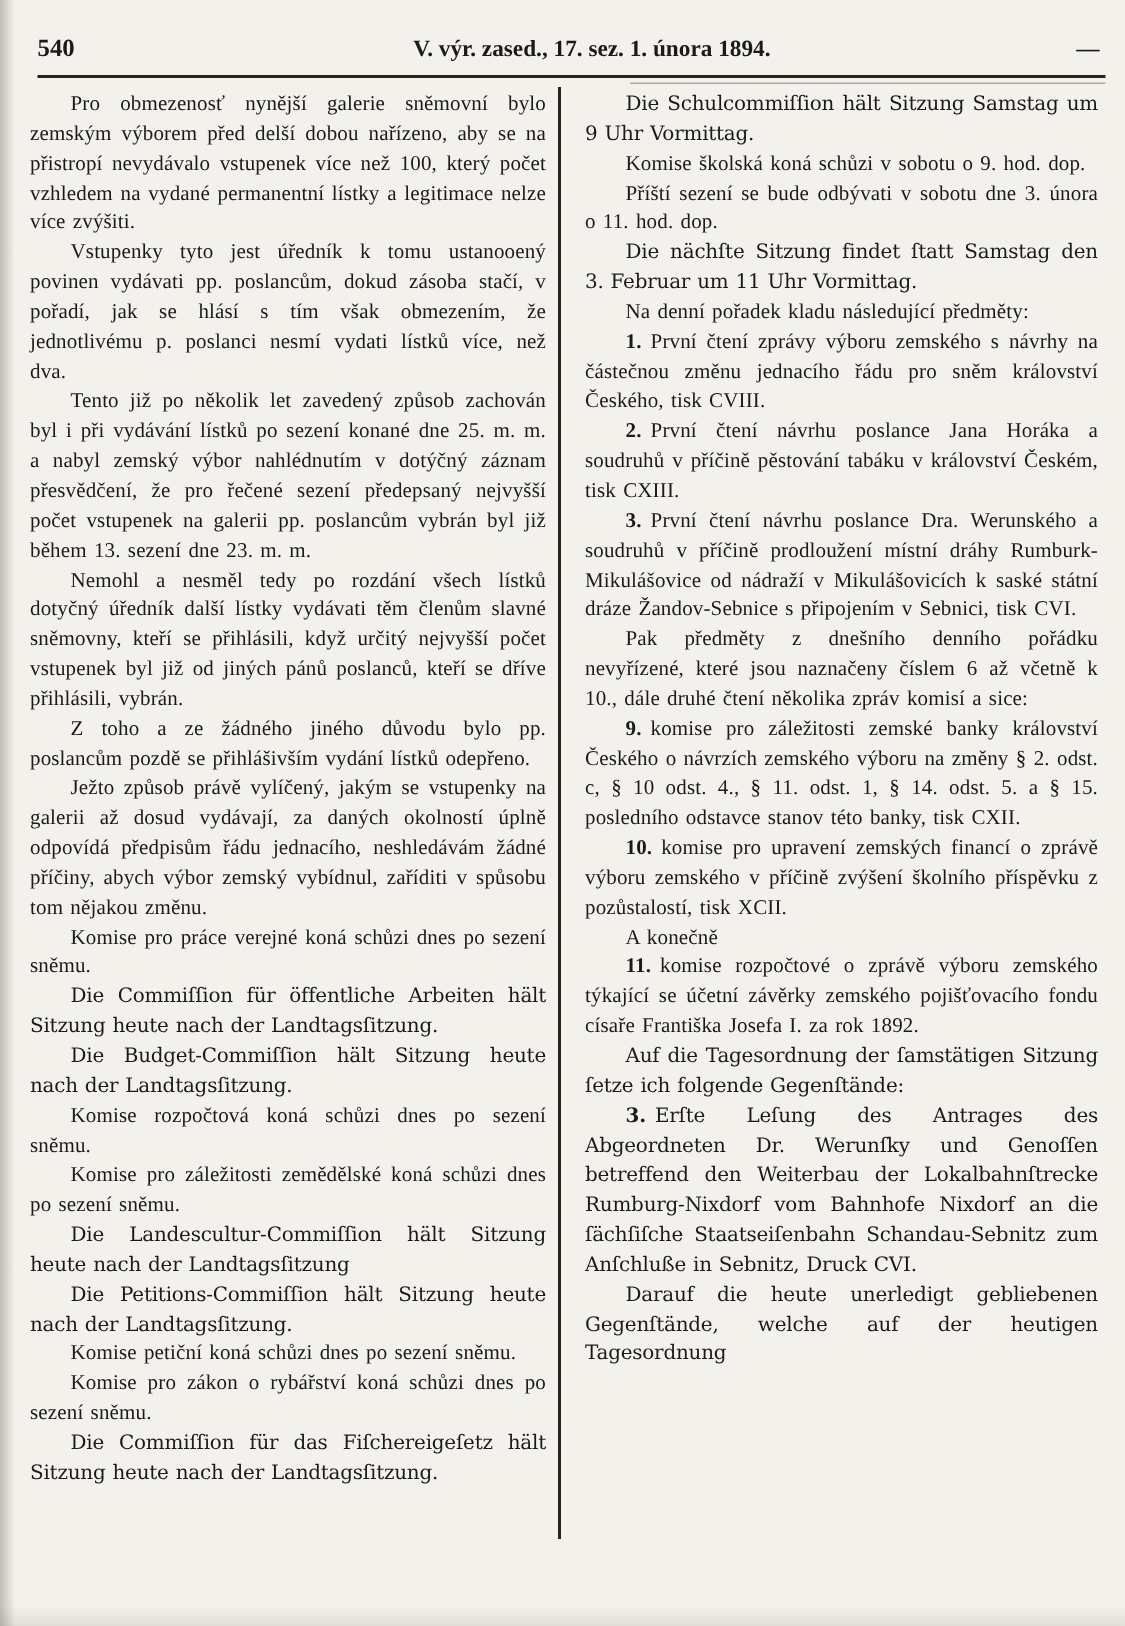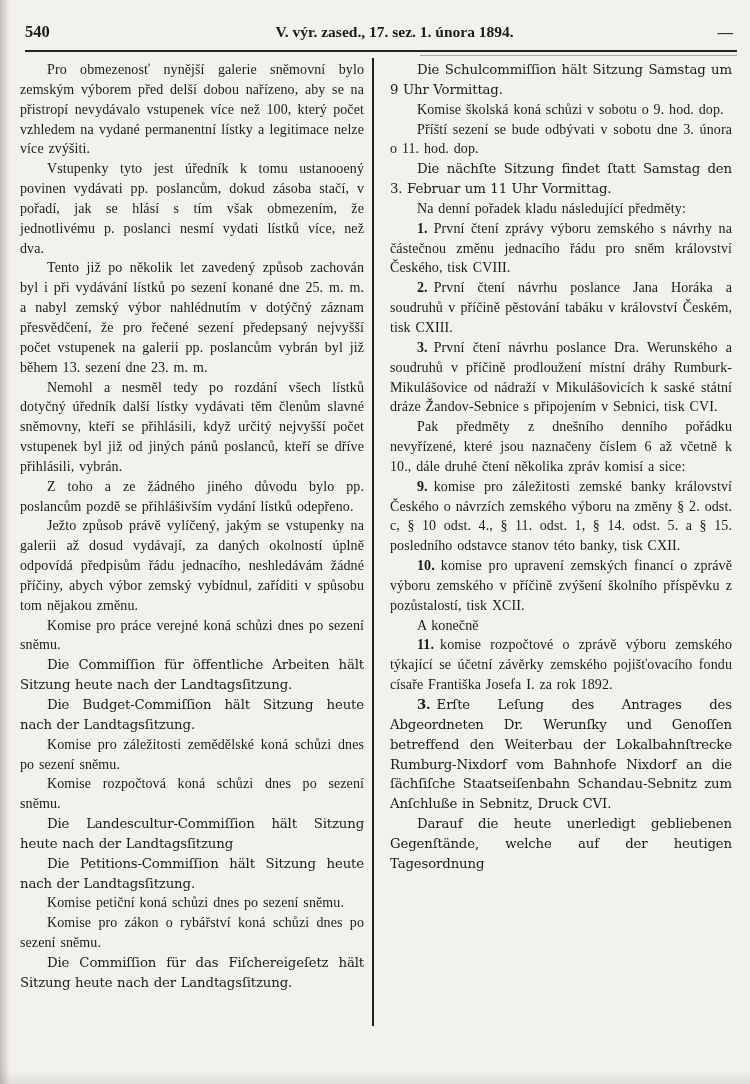--- a/index.html
+++ b/index.html
@@ -133,22 +133,22 @@
     <div class="col left">
       <p class="para cs"><span class="num"></span><span>Pro obmezenosť nynější galerie sněmovní bylo zemským výborem před delší dobou nařízeno, aby se na přistropí nevydávalo vstupenek více než 100, který počet vzhledem na vydané permanentní lístky a legitimace nelze více zvýšiti.</span></p>
       <p class="para cs"><span class="num"></span><span>Vstupenky tyto jest úředník k tomu ustanooený povinen vydávati pp. poslancům, dokud zásoba stačí, v pořadí, jak se hlásí s tím však obmezením, že jednotlivému p. poslanci nesmí vydati lístků více, než dva.</span></p>
       <p class="para cs"><span class="num"></span><span>Tento již po několik let zavedený způsob zachován byl i při vydávání lístků po sezení konané dne 25. m. m. a nabyl zemský výbor nahlédnutím v dotýčný záznam přesvědčení, že pro řečené sezení předepsaný nejvyšší počet vstupenek na galerii pp. poslancům vybrán byl již během 13. sezení dne 23. m. m.</span></p>
       <p class="para cs"><span class="num"></span><span>Nemohl a nesměl tedy po rozdání všech lístků dotyčný úředník další lístky vydávati těm členům slavné sněmovny, kteří se přihlásili, když určitý nejvyšší počet vstupenek byl již od jiných pánů poslanců, kteří se dříve přihlásili, vybrán.</span></p>
       <p class="para cs"><span class="num"></span><span>Z toho a ze žádného jiného důvodu bylo pp. poslancům pozdě se přihlášivším vydání lístků odepřeno.</span></p>
       <p class="para cs"><span class="num"></span><span>Ježto způsob právě vylíčený, jakým se vstupenky na galerii až dosud vydávají, za daných okolností úplně odpovídá předpisům řádu jednacího, neshledávám žádné příčiny, abych výbor zemský vybídnul, zaříditi v spůsobu tom nějakou změnu.</span></p>
       <p class="para cs"><span class="num"></span><span>Komise pro práce verejné koná schůzi dnes po sezení sněmu.</span></p>
       <p class="para de"><span class="num"></span><span>Die Commiſſion für öffentliche Arbeiten hält Sitzung heute nach der Landtagsſitzung.</span></p>
       <p class="para de"><span class="num"></span><span>Die Budget-Commiſſion hält Sitzung heute nach der Landtagsſitzung.</span></p>
+      <p class="para cs"><span class="num"></span><span>Komise rozpočtová koná schůzi dnes po sezení sněmu.</span></p>
       <p class="para cs"><span class="num"></span><span>Komise pro záležitosti zemědělské koná schůzi dnes po sezení sněmu.</span></p>
-      <p class="para cs"><span class="num"></span><span>Komise rozpočtová koná schůzi dnes po sezení sněmu.</span></p>
       <p class="para de"><span class="num"></span><span>Die Landescultur-Commiſſion hält Sitzung heute nach der Landtagsſitzung</span></p>
       <p class="para de"><span class="num"></span><span>Die Petitions-Commiſſion hält Sitzung heute nach der Landtagsſitzung.</span></p>
       <p class="para cs"><span class="num"></span><span>Komise petiční koná schůzi dnes po sezení sněmu.</span></p>
       <p class="para cs"><span class="num"></span><span>Komise pro zákon o rybářství koná schůzi dnes po sezení sněmu.</span></p>
       <p class="para de"><span class="num"></span><span>Die Commiſſion für das Fiſchereigeſetz hält Sitzung heute nach der Landtagsſitzung.</span></p>
     </div>
 
     <div class="col right">
       <p class="para de"><span class="num"></span><span>Die Schulcommiſſion hält Sitzung Samstag um 9 Uhr Vormittag.</span></p>
       <p class="para cs"><span class="num"></span><span>Komise školská koná schůzi v sobotu o 9. hod. dop.</span></p>
@@ -156,18 +156,19 @@
       <p class="para de"><span class="num"></span><span>Die nächſte Sitzung findet ſtatt Samstag den 3. Februar um 11 Uhr Vormittag.</span></p>
       <p class="para cs"><span class="num"></span><span>Na denní pořadek kladu následující předměty:</span></p>
       <p class="para cs"><span class="num">1.</span><span>První čtení zprávy výboru zemského s návrhy na částečnou změnu jednacího řádu pro sněm království Českého, tisk CVIII.</span></p>
       <p class="para cs"><span class="num">2.</span><span>První čtení návrhu poslance Jana Horáka a soudruhů v příčině pěstování tabáku v království Českém, tisk CXIII.</span></p>
       <p class="para cs"><span class="num">3.</span><span>První čtení návrhu poslance Dra. Werunského a soudruhů v příčině prodloužení místní dráhy Rumburk-Mikulášovice od nádraží v Mikulášovicích k saské státní dráze Žandov-Sebnice s připojením v Sebnici, tisk CVI.</span></p>
       <p class="para cs"><span class="num"></span><span>Pak předměty z dnešního denního pořádku nevyřízené, které jsou naznačeny číslem 6 až včetně k 10., dále druhé čtení několika zpráv komisí a sice:</span></p>
       <p class="para cs"><span class="num">9.</span><span>komise pro záležitosti zemské banky království Českého o návrzích zemského výboru na změny § 2. odst. c, § 10 odst. 4., § 11. odst. 1, § 14. odst. 5. a § 15. posledního odstavce stanov této banky, tisk CXII.</span></p>
       <p class="para cs"><span class="num">10.</span><span>komise pro upravení zemských financí o zprávě výboru zemského v příčině zvýšení školního příspěvku z pozůstalostí, tisk XCII.</span></p>
       <p class="para cs"><span class="num"></span><span>A konečně</span></p>
       <p class="para cs"><span class="num">11.</span><span>komise rozpočtové o zprávě výboru zemského týkající se účetní závěrky zemského pojišťovacího fondu císaře Františka Josefa I. za rok 1892.</span></p>
+      <p class="para de"><span class="num"></span><span>Auf die Tagesordnung der ſamstätigen Sitzung ſetze ich folgende Gegenſtände:</span></p>
       <p class="para de"><span class="num">3.</span><span>Erſte Leſung des Antrages des Abgeordneten Dr. Werunſky und Genoſſen betreffend den Weiterbau der Lokalbahnſtrecke Rumburg-Nixdorf vom Bahnhofe Nixdorf an die ſächſiſche Staatseiſenbahn Schandau-Sebnitz zum Anſchluße in Sebnitz, Druck CVI.</span></p>
       <p class="para de"><span class="num"></span><span>Darauf die heute unerledigt gebliebenen Gegenſtände, welche auf der heutigen Tagesordnung</span></p>
     </div>
 
   </div>
 </div>
 
 </body></html>

